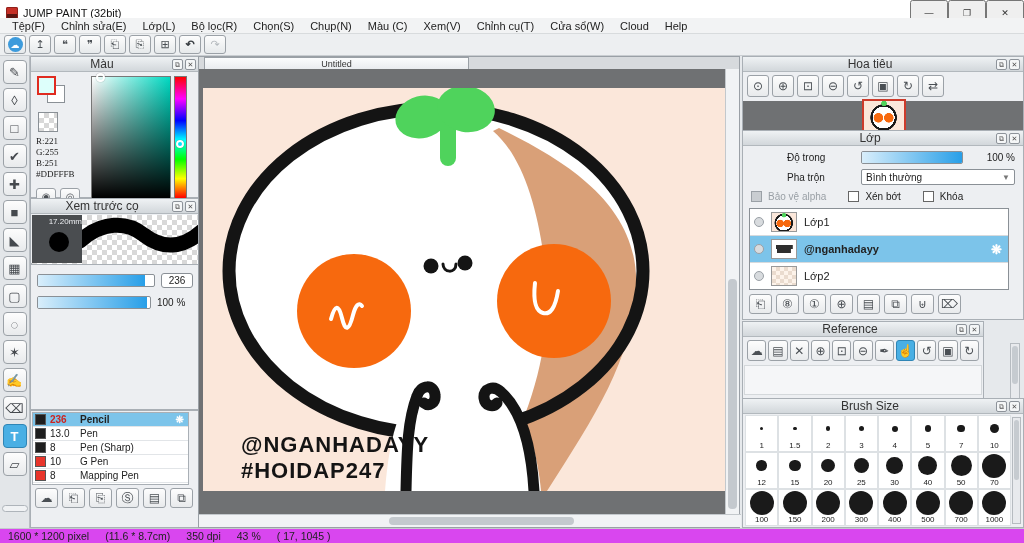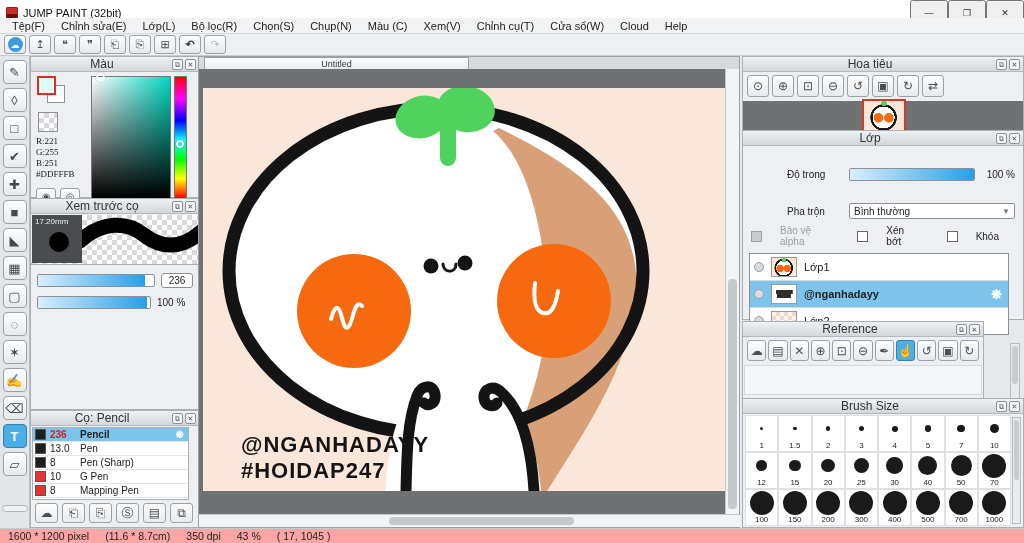--- a/index.html
+++ b/index.html
@@ -82,21 +82,21 @@
                  linear-gradient(to right,#FFF 0%,#00D9C2 100%);}
   .sat-cursor{position:absolute;left:4px;top:-4px;width:9px;height:9px;border:2px solid #fff;
       border-radius:50%;box-shadow:0 0 1px #0008;}
   .hue-bar{width:13px;height:123px;margin-left:3px;position:relative;border:1px solid #777;
       background:linear-gradient(to bottom,#FF0000,#FF00FF 18%,#0000FF 36%,#00FFFF 52%,#00FF00 68%,#FFFF00 84%,#FF0000 100%);}
   .hue-cursor{position:absolute;left:1px;top:52%;width:8px;height:8px;border:2px solid #fff;border-radius:50%;
       background:#00E5FF;box-shadow:0 0 1px #0008;}
 
   
   #panel-preview{left:30px;top:198px;width:170px;height:66px;}
-  .preview-body{position:relative;height:55px;margin:1px;}
+  .preview-body{position:relative;height:55px;margin:1px;text-align:right;}
   .preview-chip{position:absolute;left:0;top:0;width:50px;height:48px;background:#4A4D50;color:#EDEFF2;
       font-size:8px;padding:2px 0 0 3px;}
   .preview-chip .dot{width:20px;height:20px;background:#000;border-radius:50%;margin:6px auto 0;}
   .preview-stroke{position:absolute;left:50px;top:0;right:0;height:48px;}
 
   
   #panel-control{left:30px;top:264px;width:170px;height:146px;}
   .ctrl-row{display:flex;align-items:center;margin:8px 6px 0 6px;gap:6px;}
   .ctrl-row .slider{flex:1;}
   .val-box{width:32px;height:15px;border:1px solid #8A9096;border-radius:3px;background:#fff;
@@ -136,28 +136,28 @@
   .nav-thumb-area{position:relative;height:32px;background:#6F7173;margin-top:1px;}
   .nav-thumb{position:absolute;left:119px;top:-2px;width:44px;height:34px;border:2px solid #CC3B2B;
       background:
         radial-gradient(circle at 50% 8%,var(--sprout) 0 2.5px,transparent 3px),
         radial-gradient(circle at 36% 56%,var(--cheek) 0 4.5px,transparent 5px),
         radial-gradient(circle at 62% 56%,var(--cheek) 0 4.5px,transparent 5px),
         radial-gradient(circle at 49% 55%,#FFF 0 11px,#1A1A1A 11px 13px,transparent 13.5px),
         var(--artboard);}
 
   #panel-layers{left:742px;top:130px;width:282px;height:190px;}
-  .lrow{display:flex;align-items:center;margin:22px 8px 0 8px;gap:6px;font-size:10px;padding-left:36px;}
+  .lrow{display:flex;align-items:center;margin:5px 8px 0 8px;gap:18px;font-size:10px;padding-left:36px;}
   .lrow .slider{flex:1;}
   .llabel{width:56px;flex:none;}
   .pct{width:34px;text-align:right;flex:none;}
   .blend-select{flex:1;height:16px;border:1px solid #8A9096;background:#fff;border-radius:2px;
       font-size:10px;display:flex;align-items:center;padding:0 4px;color:#222;}
   .blend-select .arrow{margin-left:auto;color:#777;font-size:8px;}
-  .cb-row{display:flex;align-items:center;margin:6px 8px 0 8px;font-size:10px;gap:18px;}
+  .cb-row{display:flex;align-items:center;margin:6px 8px 0 8px;font-size:10px;gap:6px;}
   .cb{width:11px;height:11px;border:1px solid #666;background:#fff;flex:none;}
   .cb.disabled{background:#C9CDD1;border-color:#9aa0a6;}
   .cb-label{margin-right:16px;}
   .cb-label.disabled{color:#9AA0A6;}
   .layer-list{margin:6px 14px 0 6px;background:#fff;border:1px solid #8A9096;height:82px;overflow:hidden;}
   .layer-scroll{position:absolute;right:3px;top:212px;width:10px;height:84px;background:#E8EAED;border:1px solid #B6BBC0;}
   .layer-scroll .thumb{position:absolute;left:1px;right:1px;top:2px;height:38px;background:#C6CBD0;border-radius:3px;}
   .layer-row{display:flex;align-items:center;height:27px;border-bottom:1px solid #D7DADD;gap:7px;padding:0 4px;font-size:11px;background:#fff;}
   .layer-row.selected{background:#7CC4EA;font-weight:bold;}
   .eye{width:10px;height:10px;border-radius:50%;border:1px solid #9AA0A6;background:#D8DBDE;flex:none;}
@@ -186,21 +186,21 @@
   #panel-bsize{left:742px;top:398px;width:282px;height:130px;}
   .bs-grid{display:grid;grid-template-columns:repeat(8,1fr);margin:1px 12px 1px 2px;background:#fff;}
   .bs-cell{border:1px solid #DDE1E4;height:37px;position:relative;background:#fff;}
   .bs-dotwrap{height:25px;display:flex;align-items:center;justify-content:center;}
   .bs-dot{background:#1A1A1A;border-radius:50%;}
   .bs-label{font-size:8px;text-align:center;color:#222;line-height:10px;}
   .bs-scroll{position:absolute;right:2px;top:18px;width:9px;bottom:3px;background:#E8EAED;border:1px solid #B6BBC0;}
   .bs-scroll .thumb{position:absolute;left:1px;right:1px;top:2px;height:60px;background:#C6CBD0;border-radius:3px;}
 
   
-  .statusbar{position:absolute;left:0;top:528px;width:1024px;height:15px;background:#fca5a5;
+  .statusbar{position:absolute;left:0;top:528px;width:1024px;height:15px;background:#d946ef;
       border-top:1px solid #C5CACD;display:flex;align-items:center;gap:16px;padding-left:8px;
       font-size:10.5px;color:#222;}
 </style>
 </head>
 <body>
 
 <div class="titlebar">
   <div class="app-icon"></div>
   <div class="app-title">JUMP PAINT (32bit)</div>
   <div class="win-controls">
@@ -412,25 +412,20 @@
   </div>
   <div class="ctrl-row">
     <div class="slider">
       <div class="fill" style="width: 97%;"></div>
     </div>
     <div class="val-label">100 %</div>
   </div>
 </div>
 
 <div class="panel" id="panel-brushes">
-  <div class="phead">
-    <span class="ptitle">Cọ: Pencil</span>
-    <button class="hbtn">⧉</button>
-    <button class="hbtn">✕</button>
-  </div>
   <div class="brush-list">
 
       <div class="brush-row selected">
         <span class="bswatch" style="background-color: rgb(30, 30, 30);"></span>
         <span class="bsize red">236</span>
         <span class="bname">Pencil</span>
         <span class="bgear">❋</span>
       </div>
 
       <div class="brush-row">

